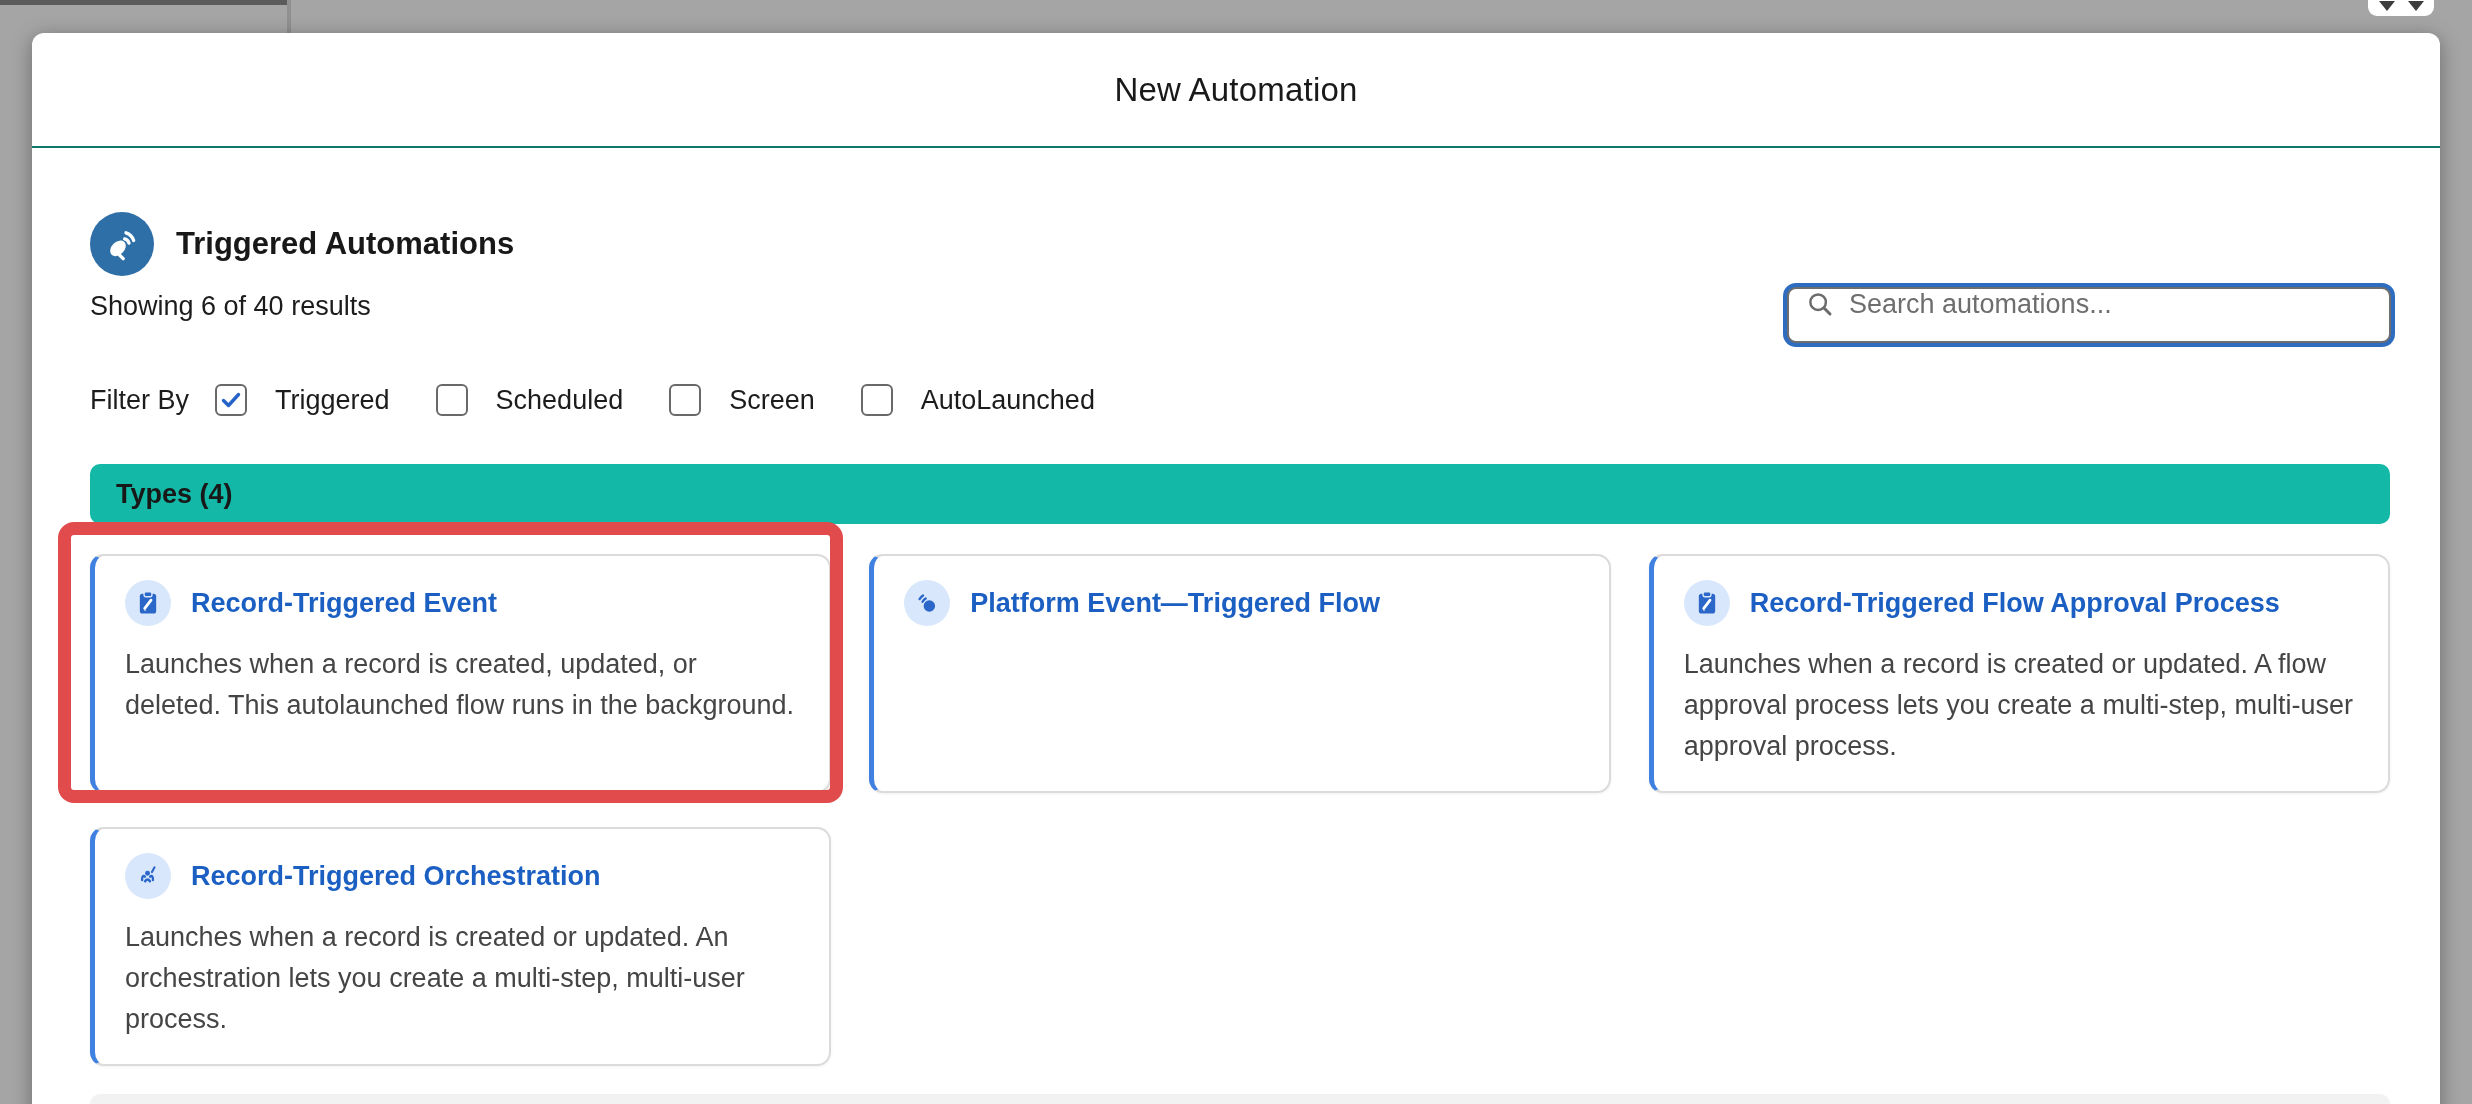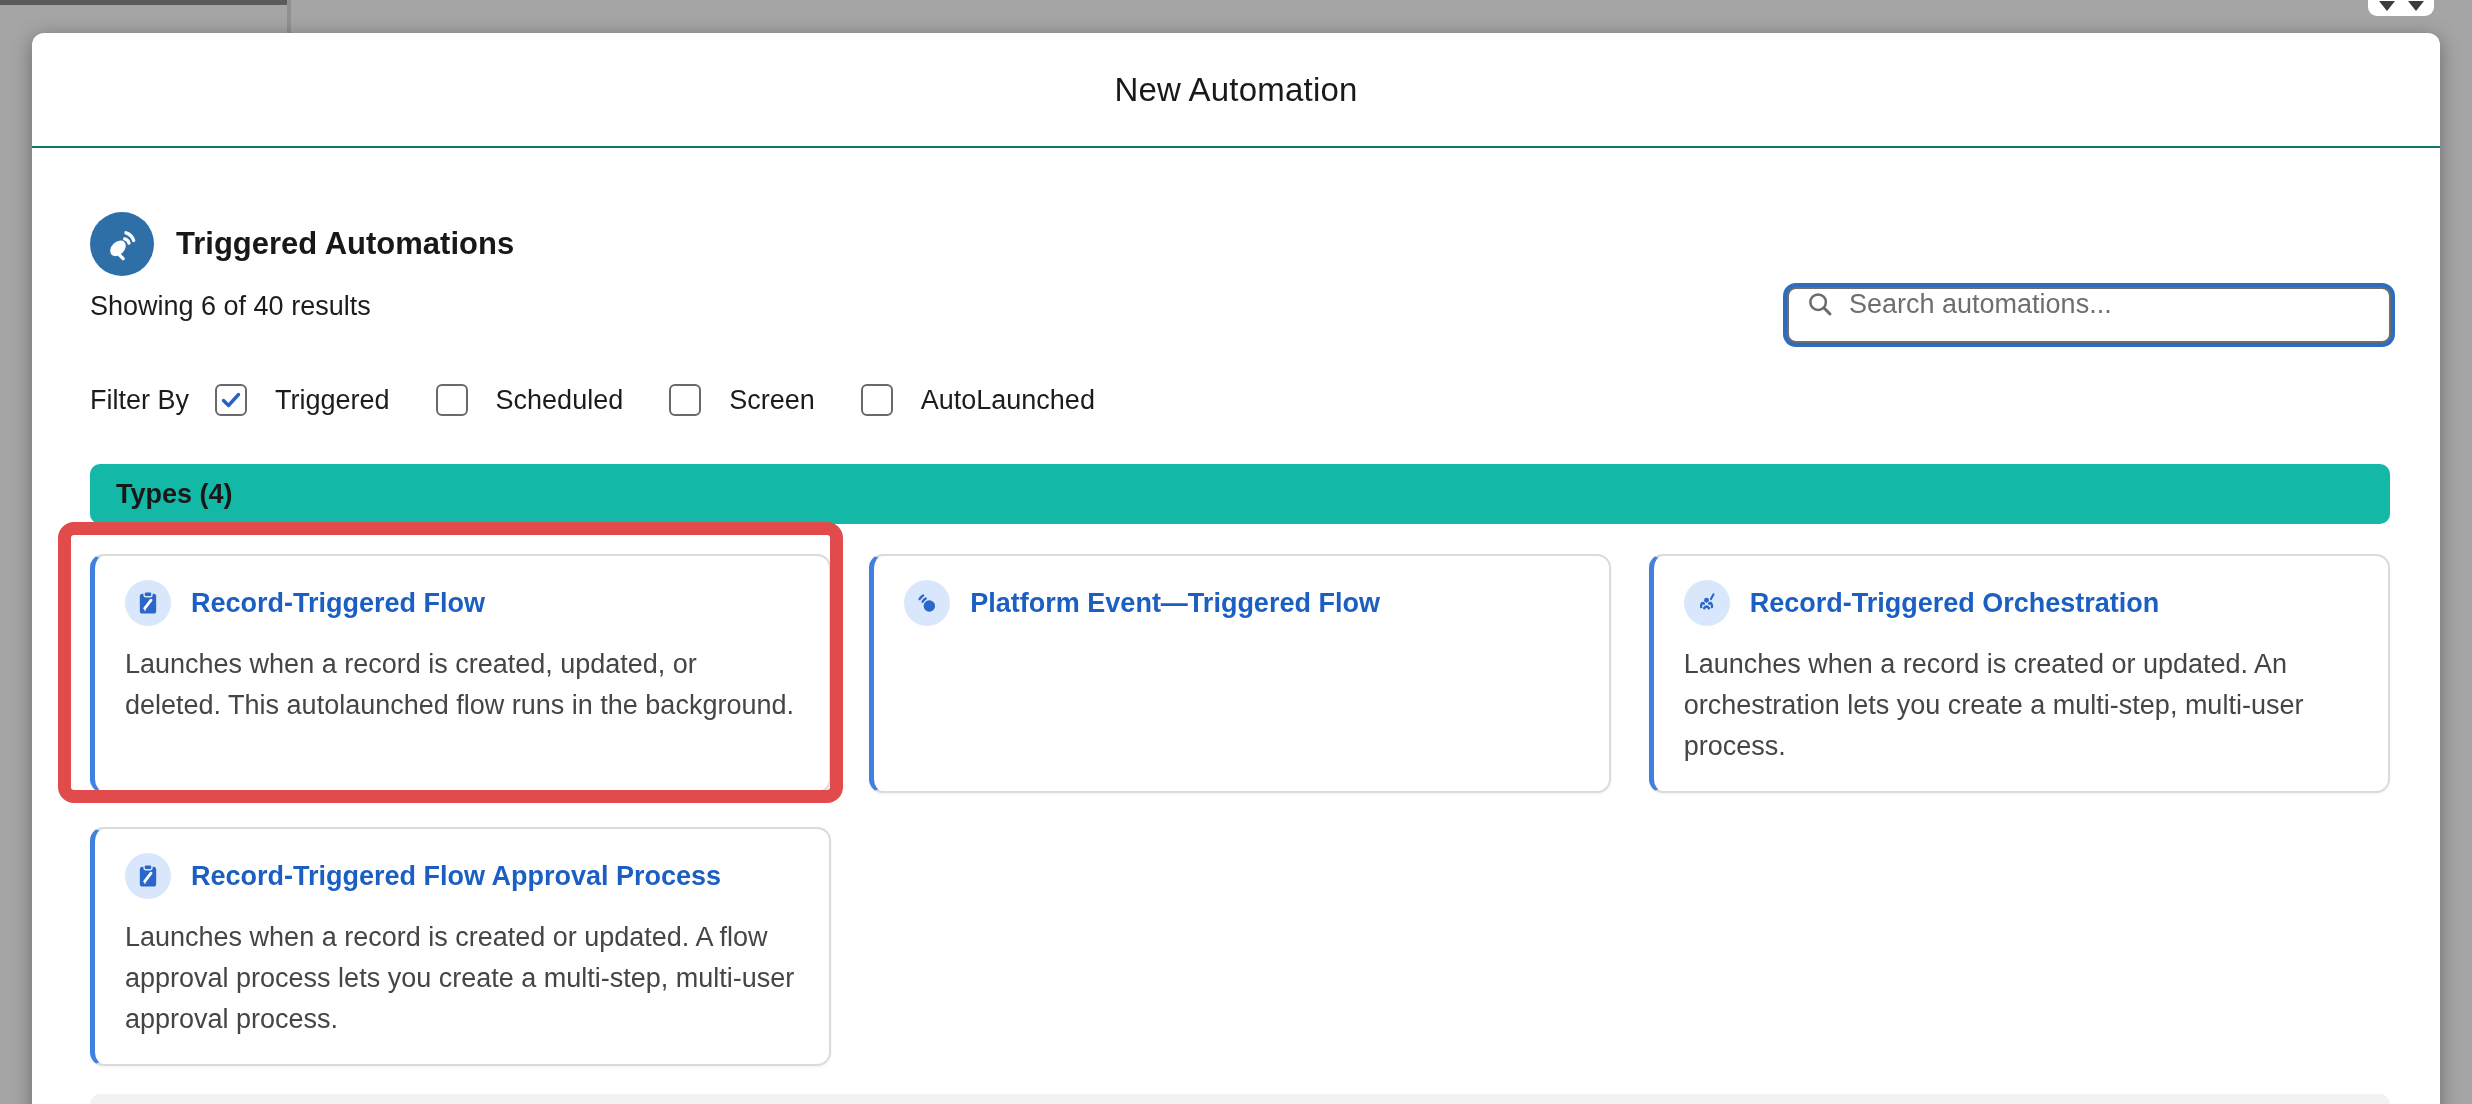--- a/index.html
+++ b/index.html
@@ -154,69 +154,69 @@
       <div class="card">
         <div class="card-title-row">
           <span class="icon-chip">
             <svg width="28" height="28" viewBox="0 0 24 24">
               <rect x="5" y="4" width="14" height="17" rx="2.2" fill="#2b66c9"></rect>
               <rect x="8.6" y="2.4" width="6.8" height="4.2" rx="1.6" fill="#2b66c9" stroke="#d8e7fc" stroke-width="1.2"></rect>
               <path d="M9.2 16.6 L14.6 9.6" stroke="#ffffff" stroke-width="2.4" stroke-linecap="round"></path>
               <path d="M8.8 17.6 l1.8 .3 -1.5 1 z" fill="#ffffff"></path>
             </svg>
           </span>
-          <span class="card-title">Record-Triggered Flow</span>
+          <span class="card-title">Record-Triggered Event</span>
         </div>
         <div class="card-desc">Launches when a record is created, updated, or deleted. This autolaunched flow runs in the background.</div>
       </div>
 
       <div class="card">
         <div class="card-title-row">
           <span class="icon-chip">
             <svg width="28" height="28" viewBox="0 0 24 24">
               <circle cx="14" cy="14.6" r="4.9" fill="#2b66c9"></circle>
               <path d="M8.2 10.9 A7 7 0 0 1 10.9 8.2" stroke="#2b66c9" stroke-width="2" fill="none" stroke-linecap="round"></path>
               <path d="M5.6 8.6 A10.4 10.4 0 0 1 8.6 5.6" stroke="#2b66c9" stroke-width="2" fill="none" stroke-linecap="round"></path>
             </svg>
           </span>
           <span class="card-title">Platform Event—Triggered Flow</span>
         </div>
+      </div>
+
+      <div class="card">
+        <div class="card-title-row">
+          <span class="icon-chip">
+            <svg width="28" height="28" viewBox="0 0 24 24">
+              <rect x="5" y="4" width="14" height="17" rx="2.2" fill="#2b66c9"></rect>
+              <rect x="8.6" y="2.4" width="6.8" height="4.2" rx="1.6" fill="#2b66c9" stroke="#d8e7fc" stroke-width="1.2"></rect>
+              <path d="M9.2 16.6 L14.6 9.6" stroke="#ffffff" stroke-width="2.4" stroke-linecap="round"></path>
+              <path d="M8.8 17.6 l1.8 .3 -1.5 1 z" fill="#ffffff"></path>
+            </svg>
+          </span>
+          <span class="card-title">Record-Triggered Flow Approval Process</span>
+        </div>
+        <div class="card-desc">Launches when a record is created or updated. A flow approval process lets you create a multi-step, multi-user approval process.</div>
       </div>
 
       <div class="card">
         <div class="card-title-row">
           <span class="icon-chip">
             <svg width="28" height="28" viewBox="0 0 24 24">
               <circle cx="11.6" cy="9.6" r="2.1" fill="#2b66c9"></circle>
               <path d="M7 15.5 C6.6 12.6 8 11 9.4 12.6" stroke="#2b66c9" stroke-width="2" fill="none" stroke-linecap="round"></path>
               <path d="M16.2 15.5 C16.6 12.6 15.2 11 13.8 12.6" stroke="#2b66c9" stroke-width="2" fill="none" stroke-linecap="round"></path>
               <path d="M9.6 16.5 C10.8 14.6 12.4 14.6 13.6 16.5" stroke="#2b66c9" stroke-width="2.2" fill="none" stroke-linecap="round"></path>
               <path d="M15.4 8.6 L17.6 4.6" stroke="#2b66c9" stroke-width="1.8" stroke-linecap="round"></path>
             </svg>
           </span>
           <span class="card-title">Record-Triggered Orchestration</span>
         </div>
         <div class="card-desc">Launches when a record is created or updated. An orchestration lets you create a multi-step, multi-user process.</div>
       </div>
 
-      <div class="card">
-        <div class="card-title-row">
-          <span class="icon-chip">
-            <svg width="28" height="28" viewBox="0 0 24 24">
-              <rect x="5" y="4" width="14" height="17" rx="2.2" fill="#2b66c9"></rect>
-              <rect x="8.6" y="2.4" width="6.8" height="4.2" rx="1.6" fill="#2b66c9" stroke="#d8e7fc" stroke-width="1.2"></rect>
-              <path d="M9.2 16.6 L14.6 9.6" stroke="#ffffff" stroke-width="2.4" stroke-linecap="round"></path>
-              <path d="M8.8 17.6 l1.8 .3 -1.5 1 z" fill="#ffffff"></path>
-            </svg>
-          </span>
-          <span class="card-title">Record-Triggered Flow Approval Process</span>
-        </div>
-        <div class="card-desc">Launches when a record is created or updated. A flow approval process lets you create a multi-step, multi-user approval process.</div>
-      </div>
-
     </div>
 
     <div class="next-section-bar"></div>
 
   </div>
 
   <div class="annotation-highlight"></div>
 </div>
 
 </body></html>

